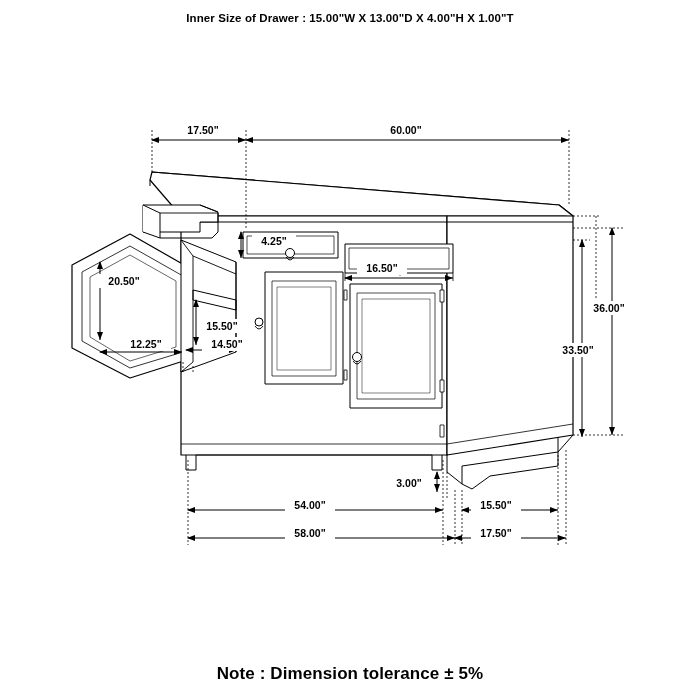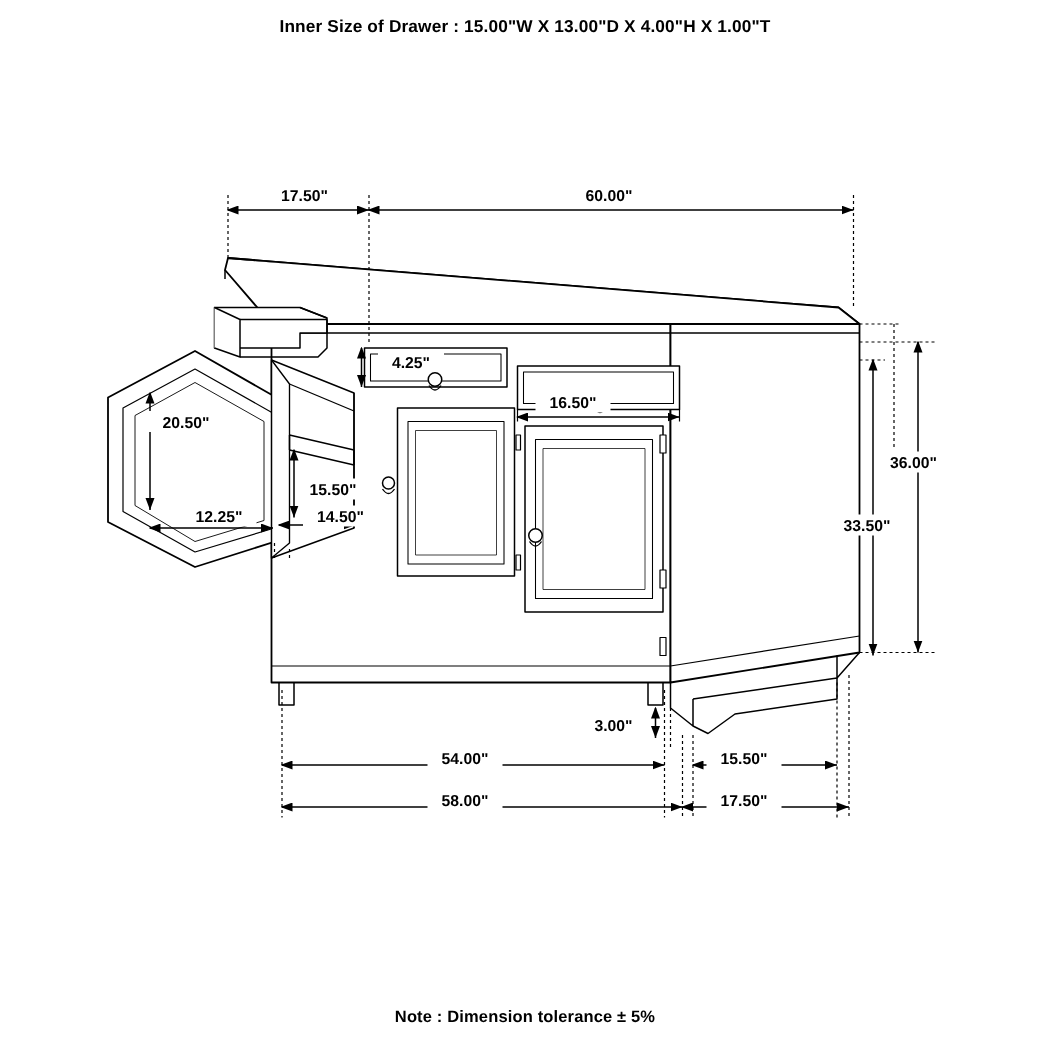--- a/index.html
+++ b/index.html
@@ -29,21 +29,21 @@
     font-size: 11.5px;
     font-weight: bold;
     letter-spacing: 0.1px;
   }
   .note {
     position: absolute;
     bottom: 16px;
     left: 0;
     width: 700px;
     text-align: center;
-    font-size: 11px;
+    font-size: 17px;
     font-weight: bold;
     letter-spacing: 0.1px;
   }
   svg.drawing {
     position: absolute;
     top: 0;
     left: 0;
     width: 700px;
     height: 700px;
   }

